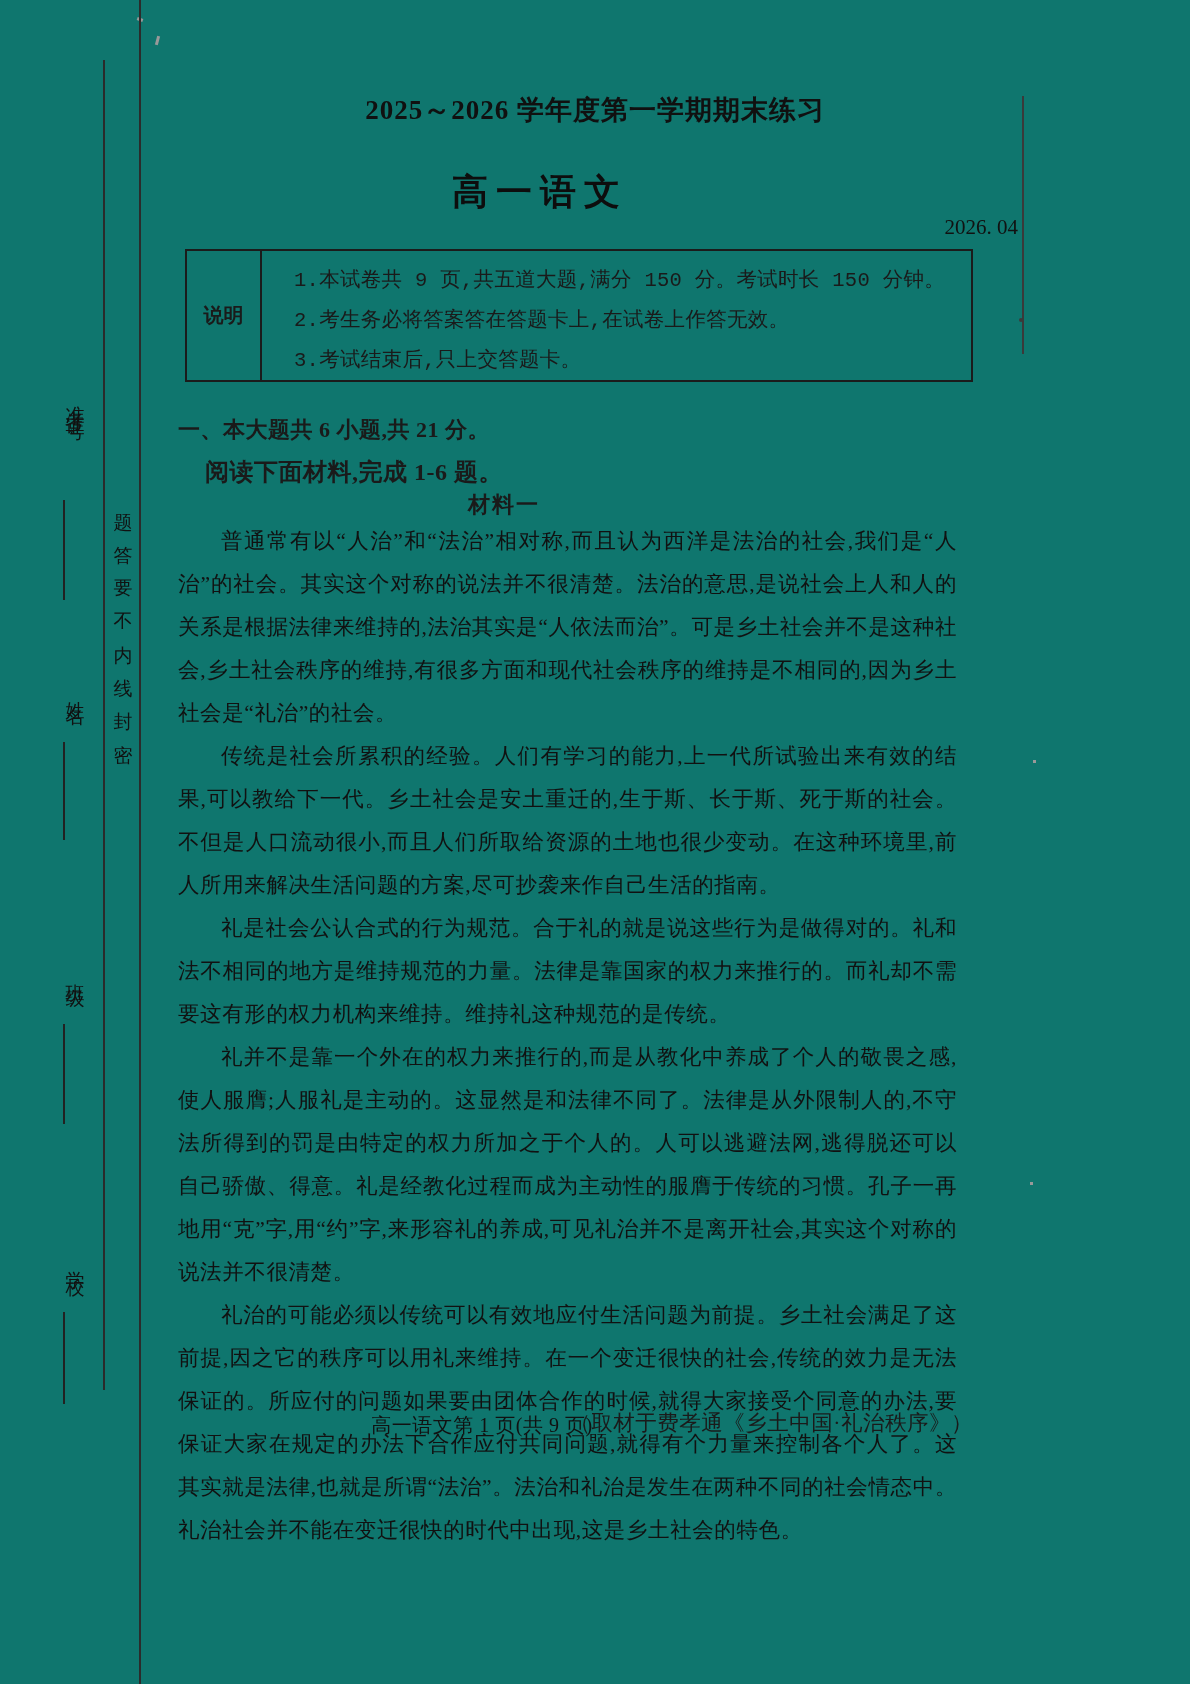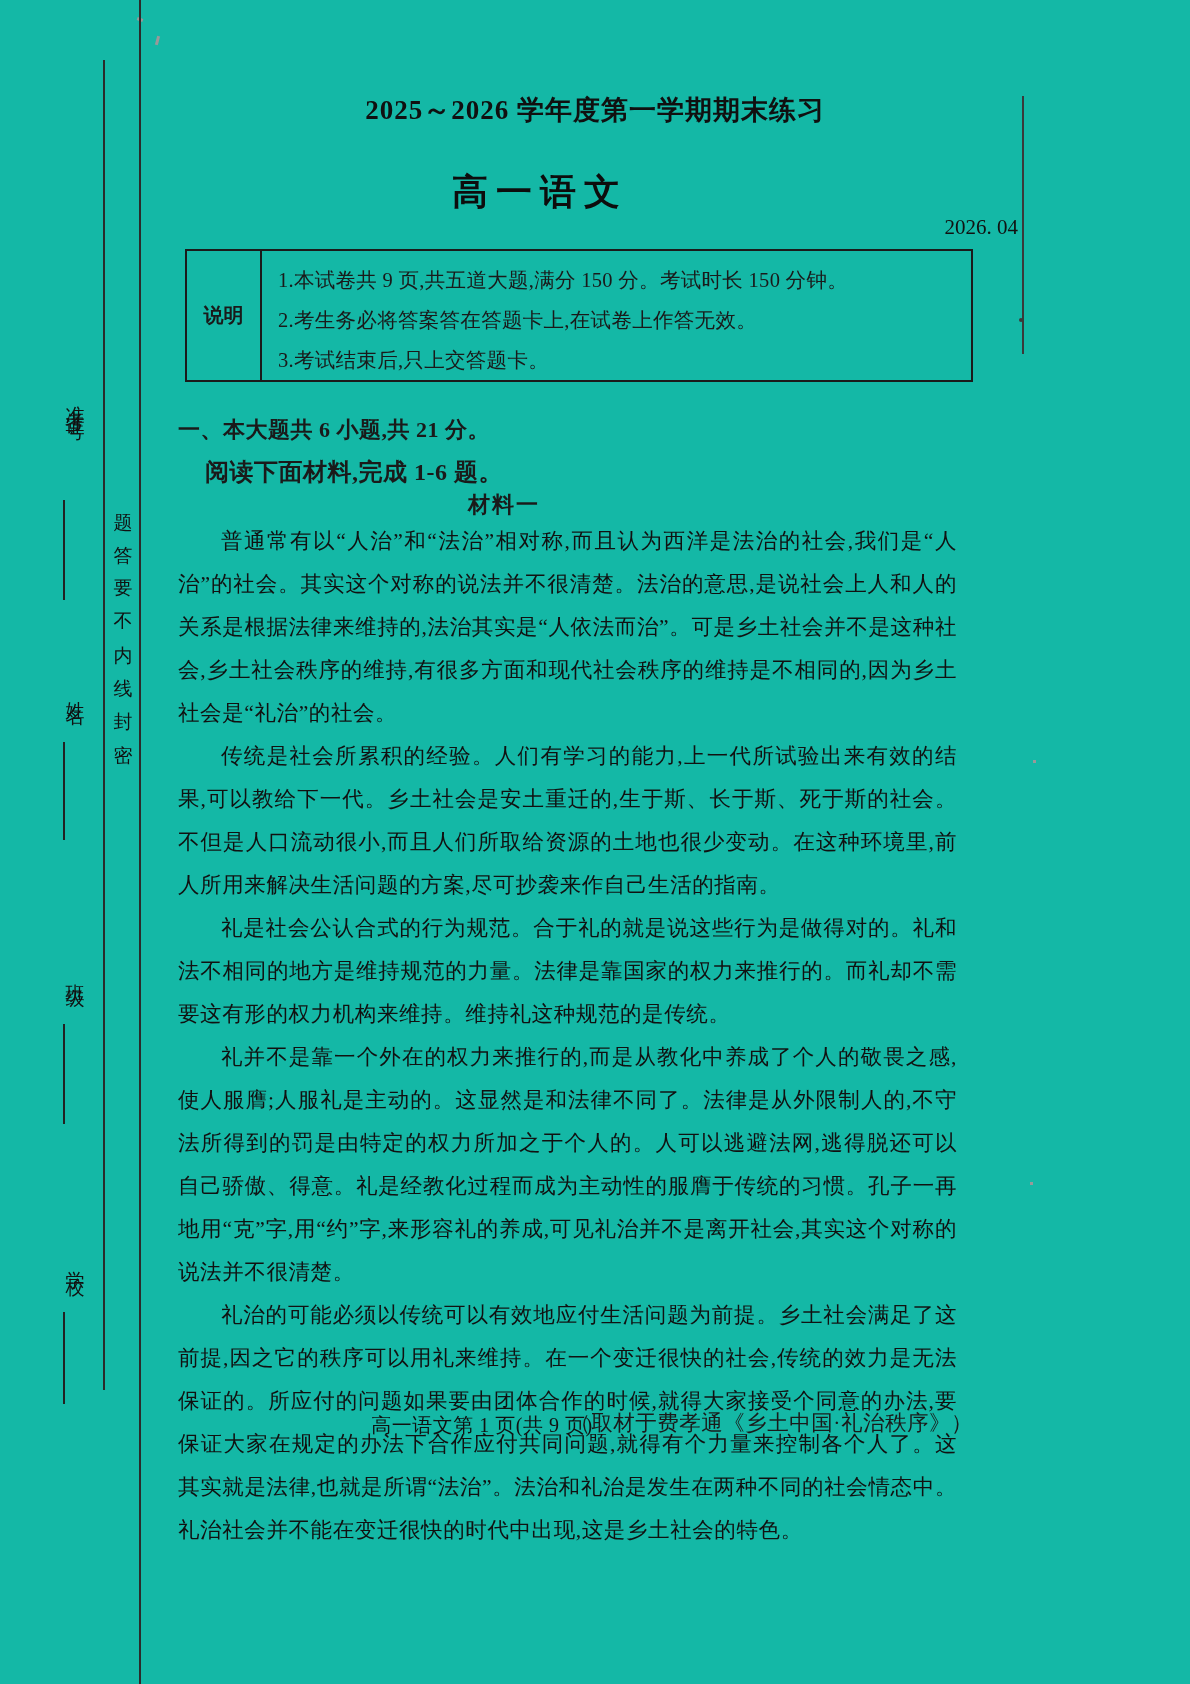--- a/index.html
+++ b/index.html
@@ -4,21 +4,21 @@
 <style>
   html, body {
     margin: 0;
     padding: 0;
     background: #ffffff;
   }
   .page {
     position: relative;
     width: 1190px;
     height: 1684px;
-    background: #14b8a6;
+    background: #0f766e;
     font-family: "Liberation Serif", "DejaVu Serif", serif;
     color: #1a1a1a;
     overflow: hidden;
   }
 
   
   .left-rail {
     position: absolute;
     left: 0;
     top: 0;
@@ -96,22 +96,23 @@
     display: flex;
     align-items: center;
     justify-content: center;
     font-size: 20px;
     font-weight: bold;
     line-height: 1.35;
   }
   .notice-label span { display: block; text-align: center; }
   .notice-items {
     flex: 1;
-    padding: 10px 0 0 16px;
+    padding: 10px 0 0 32px;
     box-sizing: border-box;
+    font-family: Liberation Mono, monospace;
   }
   .notice-items div {
     font-size: 20.5px;
     line-height: 1.95;
     letter-spacing: 0.3px;
   }
 
   
   .section-head {
     position: absolute;

